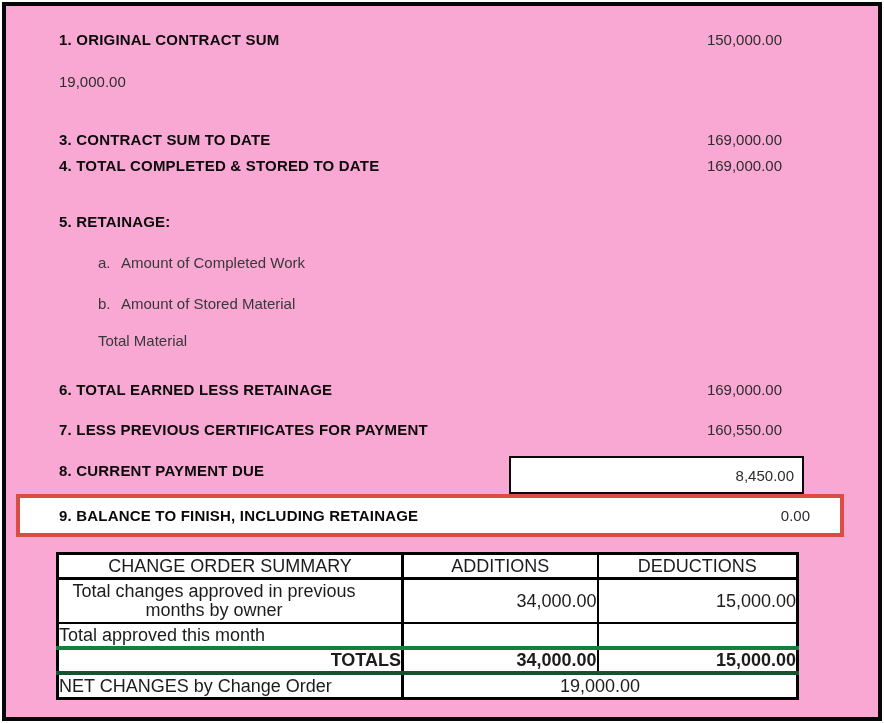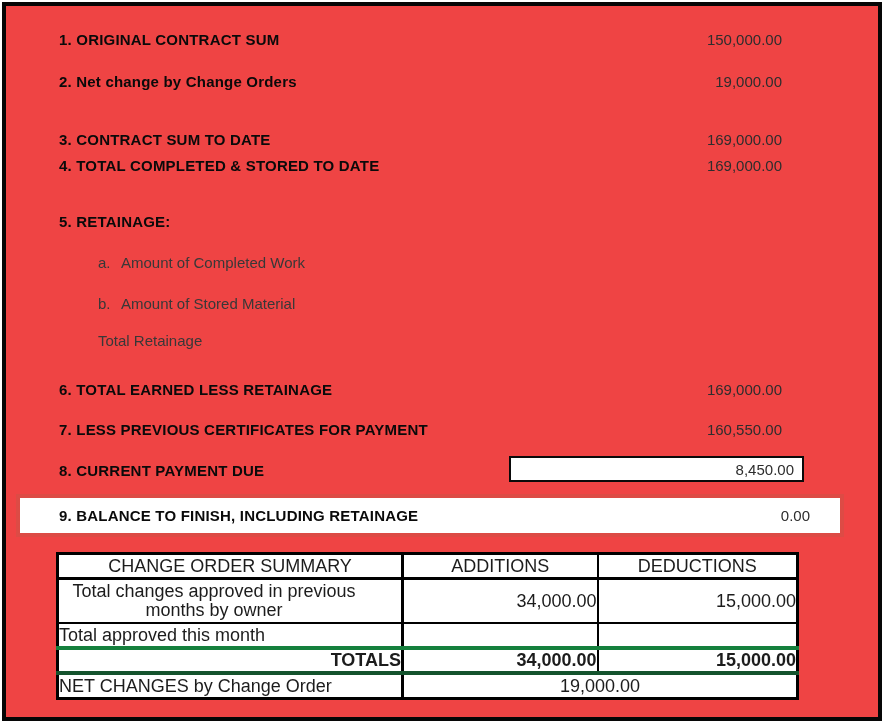--- a/index.html
+++ b/index.html
@@ -2,42 +2,42 @@
 <html><head>
 <meta charset="utf-8">
 <style>
   html,body { margin:0; padding:0; }
   body {
     width:884px; height:723px; background:#ffffff; position:relative;
     font-family:"Liberation Sans","DejaVu Sans",sans-serif;
     -webkit-font-smoothing:antialiased;
   }
   .frame {
-    position:absolute; inset:2px; border:4px solid #060606; background:#ef4444;
+    position:absolute; inset:2px; border:4px solid #060606; background:#f9a8d4;
     box-sizing:border-box;
   }
   
   .row {
     position:absolute; left:53px; right:96px; height:18px;
     display:flex; justify-content:space-between; align-items:center;
   }
   .lbl { font-weight:bold; font-size:15px; color:#0a0a0a; letter-spacing:.2px; white-space:nowrap; }
   .val { font-size:15px; color:#2d2d2d; white-space:nowrap; }
   
   .sub { position:absolute; left:92px; height:18px; display:flex; align-items:center;
          font-size:15px; color:#383838; }
   .sub .prefix { display:inline-block; width:23px; }
   
   .r1 { top:24px; }  .r2 { top:66px; }  .r3 { top:124px; } .r4 { top:150px; }
   .r5 { top:206px; } .r5a { top:247px; } .r5b { top:288px; } .r5t { top:325px; }
   .r6 { top:374px; } .r7 { top:414px; } .r8 { top:455px; }
   .r8lbl { justify-content:flex-start; }
   
   .pay-box {
-    position:absolute; left:503px; top:450px; width:295px; height:26px;
+    position:absolute; left:503px; top:450px; width:295px; height:38px;
     border:2px solid #0a0a0a; box-sizing:border-box; background:#fff;
     display:flex; align-items:center; justify-content:flex-end; padding-right:8px;
   }
   
   .red-box {
     position:absolute; left:10px; top:488px; width:828px; height:43px;
     border:4px solid #DD4B45; box-sizing:border-box; background:#fff;
     display:flex; align-items:center; justify-content:space-between;
     padding:0 30px 0 39px;
   }
@@ -68,21 +68,20 @@
 <body>
 
 <div class="frame">
 
   <div class="row r1">
     <span class="lbl">1. ORIGINAL CONTRACT SUM</span>
     <span class="val">150,000.00</span>
   </div>
 
   <div class="row r2">
-    <span class="lbl">2. Net change by Change Orders</span>
     <span class="val">19,000.00</span>
   </div>
 
   <div class="row r3">
     <span class="lbl">3. CONTRACT SUM TO DATE</span>
     <span class="val">169,000.00</span>
   </div>
 
   <div class="row r4">
     <span class="lbl">4. TOTAL COMPLETED &amp; STORED TO DATE</span>
@@ -97,21 +96,21 @@
     <span class="prefix">a.</span>
     <span>Amount of Completed Work</span>
   </div>
 
   <div class="sub r5b">
     <span class="prefix">b.</span>
     <span>Amount of Stored Material</span>
   </div>
 
   <div class="sub r5t">
-    <span>Total Retainage</span>
+    <span>Total Material</span>
   </div>
 
   <div class="row r6">
     <span class="lbl">6. TOTAL EARNED LESS RETAINAGE</span>
     <span class="val">169,000.00</span>
   </div>
 
   <div class="row r7">
     <span class="lbl">7. LESS PREVIOUS CERTIFICATES FOR PAYMENT</span>
     <span class="val">160,550.00</span>

